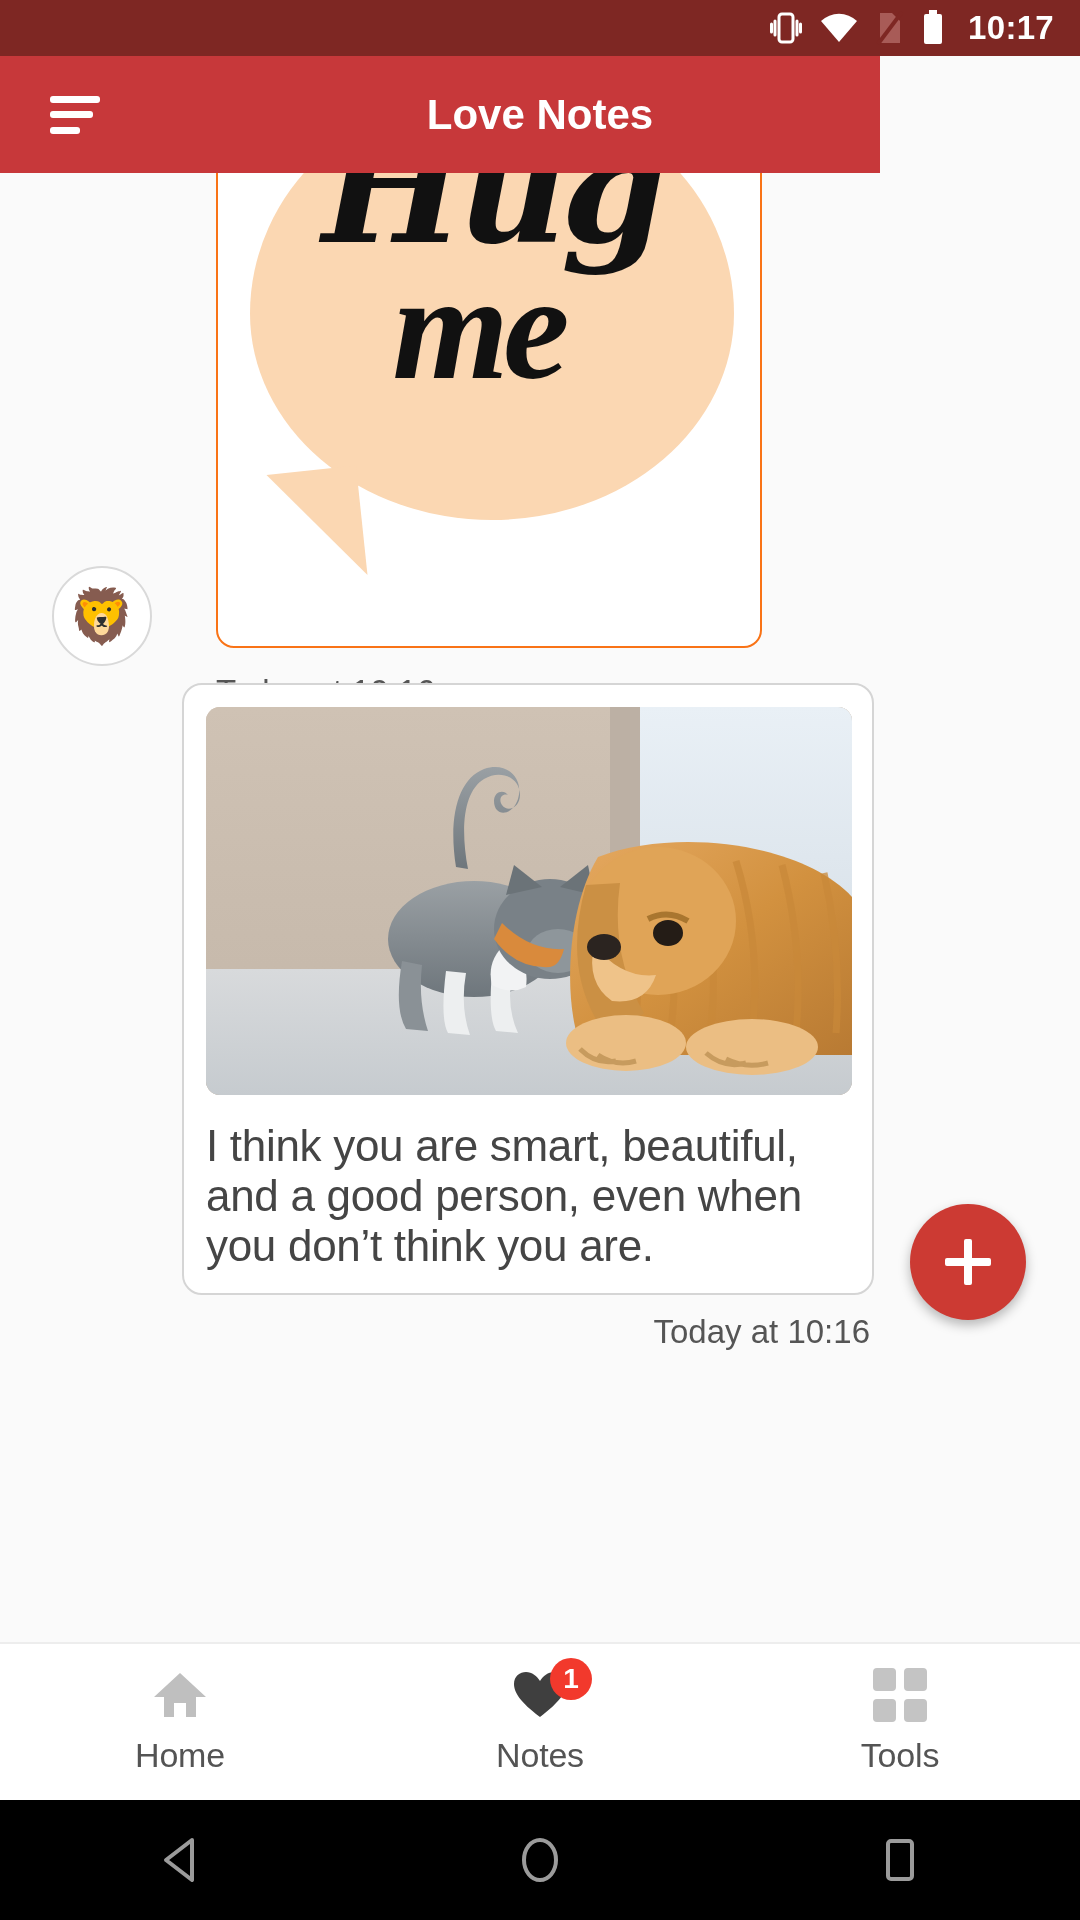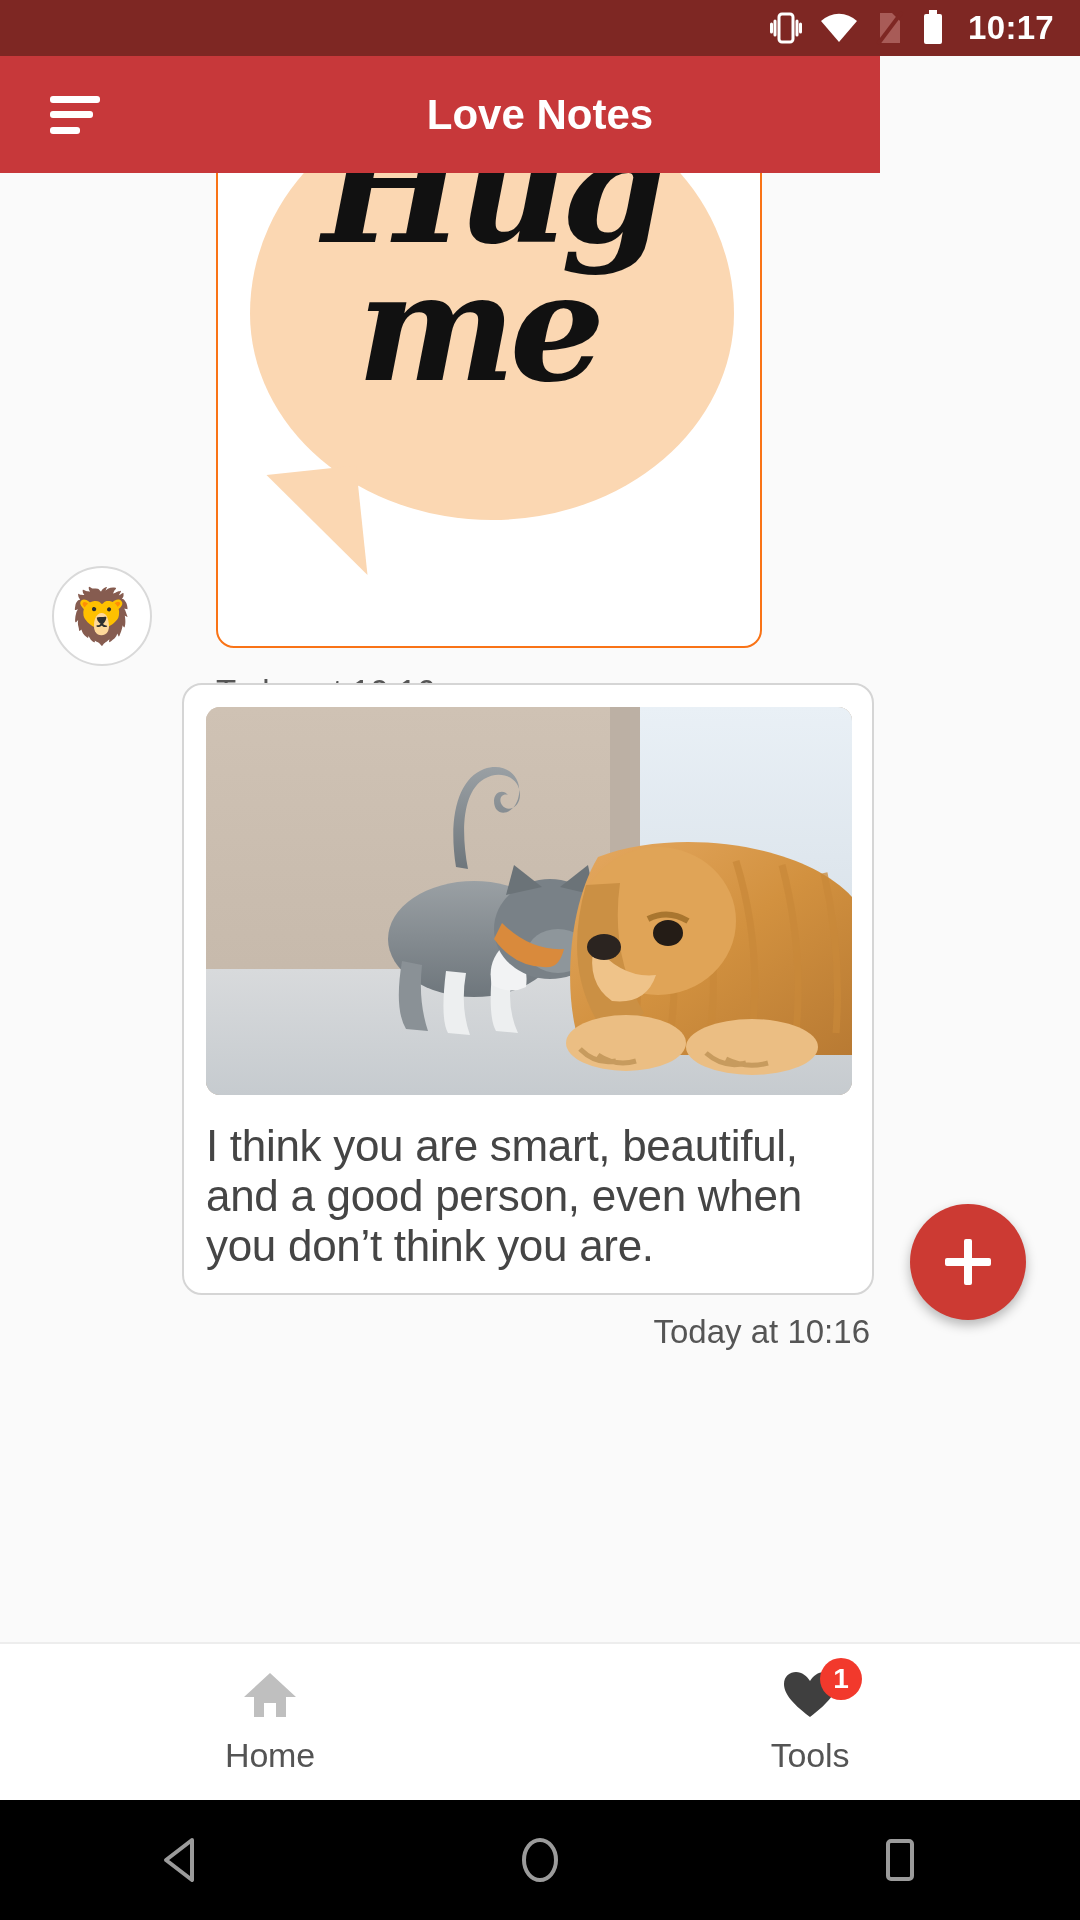--- a/index.html
+++ b/index.html
@@ -75,21 +75,21 @@
     border-bottom:110px solid transparent;
     transform:rotate(-6deg);
   }
   .hug-text{
     position:absolute; left:0; top:-50px; width:546px;
     text-align:center; color:#111;
     font-family:"DejaVu Serif", serif;
     font-style:italic; font-weight:700;
     font-size:150px; line-height:.92; letter-spacing:-6px;
   }
-  .hug-text .l2{ display:block; margin-left:-26px; }
+  .hug-text .l2{ display:block; margin-left:-26px;font-family:Liberation Serif, serif; }
 
   .ts-left{
     position:absolute; left:216px; top:500px;
     font-size:33px; color:#555; letter-spacing:.2px;
   }
 
   
   .card-photo{
     position:absolute; left:182px; top:510px; width:692px; height:612px;
     background:#fff; border:2px solid #D5D5D5; border-radius:20px;
@@ -301,24 +301,35 @@
       <div class="nav-label">Home</div>
     </div>
 
     <div class="navitem">
       <div class="nav-iconbox">
         <svg width="56" height="50" viewBox="0 0 56 50">
           <path d="M28 47 C8 32 2 22 2 14 C2 6 8 2 14 2 C20 2 25 6 28 11 C31 6 36 2 42 2 C48 2 54 6 54 14 C54 22 48 32 28 47 Z" fill="#3F3F3F"></path>
         </svg>
         <span class="badge">1</span>
       </div>
+      <div class="nav-label">Notes</div>
+    </div>
+
+
+    <div class="navitem">
+      <div class="nav-iconbox">
+        <svg width="54" height="54" viewBox="0 0 54 54">
+          <rect x="0" y="0" width="23" height="23" rx="4" fill="#C4C4C4"></rect>
+          <rect x="31" y="0" width="23" height="23" rx="4" fill="#C4C4C4"></rect>
+          <rect x="0" y="31" width="23" height="23" rx="4" fill="#C4C4C4"></rect>
+          <rect x="31" y="31" width="23" height="23" rx="4" fill="#C4C4C4"></rect>
+        </svg>
+      </div>
       <div class="nav-label">Tools</div>
     </div>
-
-
 
   </div>
 
   <div class="sysnav">
     <div class="key">
       <svg width="44" height="48" viewBox="0 0 44 48">
         <path d="M34 4 L8 24 L34 44 Z" fill="none" stroke="#9B9B9B" stroke-width="4" stroke-linejoin="round"></path>
       </svg>
     </div>
     <div class="key">

